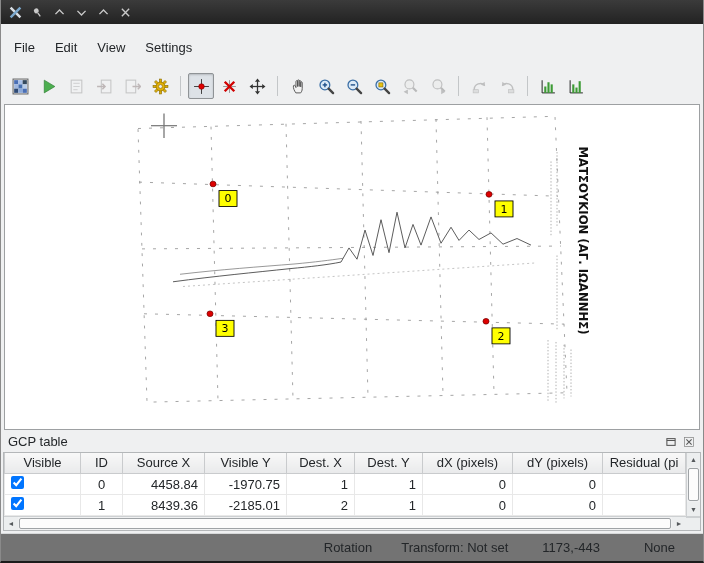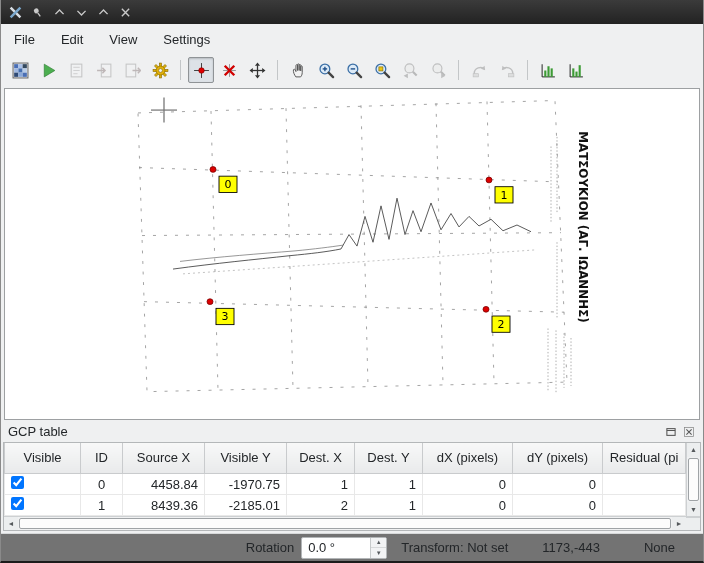--- a/index.html
+++ b/index.html
@@ -16,21 +16,21 @@
   
   .titlebar {
     flex:0 0 24px; display:flex; align-items:center; gap:6px;
     background:linear-gradient(#3b3b3b,#222222);
     color:#d8d8d8; padding:0 6px; font-size:13px;
   }
   .titlebar .tb-icon { width:16px; height:16px; display:flex; align-items:center; justify-content:center; }
   .titlebar .title-text { flex:1; text-align:center; overflow:hidden; white-space:nowrap; text-overflow:ellipsis; }
 
   
-  .menubar { flex:0 0 28px; display:flex; align-items:center; padding:4px 4px; gap:8px; background:#eff0f1; }
+  .menubar { flex:0 0 28px; display:flex; align-items:center; padding:12px 4px; gap:2px; background:#eff0f1; }
   .menu-item { padding:4px 9px; border-radius:2px; cursor:default; }
 
   
   .toolbar { flex:0 0 30px; display:flex; align-items:center; padding:0 6px; gap:2px; background:#eff0f1; }
   .tbtn { width:26px; height:26px; display:flex; align-items:center; justify-content:center;
           border:1px solid transparent; border-radius:2px; }
   .tbtn.disabled { opacity:.35; filter:grayscale(85%); }
   .tbtn.checked  { background:#dde2e7; border-color:#8f9396; box-shadow:inset 0 1px 2px rgba(0,0,0,.18); }
   .tsep { width:1px; height:20px; background:#c3c6c8; margin:0 5px; }
 
@@ -44,21 +44,21 @@
   
   .gcp-panel { flex:0 0 101px; display:flex; flex-direction:column; background:#eff0f1; padding:0 2px 2px 2px; }
   .panel-header { flex:0 0 20px; display:flex; align-items:center; padding:0 5px; }
   .panel-header .ph-title { flex:1; }
   .ph-btn { width:15px; height:15px; display:flex; align-items:center; justify-content:center; margin-left:3px; }
 
   .table-frame { flex:1 1 auto; display:flex; flex-direction:column; border:1px solid #b4b7b9; background:#ffffff; min-height:0; }
   .table-body { flex:1 1 auto; display:flex; min-height:0; overflow:hidden; }
   table.gcp { flex:1 1 auto; border-collapse:collapse; table-layout:fixed; width:100%; background:#ffffff; font-size:13px; align-self:flex-start; }
   table.gcp th {
-    height:31px; font-weight:normal; background:linear-gradient(#f8f8f8,#e9eaeb);
+    height:21px; font-weight:normal; background:linear-gradient(#f8f8f8,#e9eaeb);
     border:1px solid #c9cbcd; border-top:none; overflow:hidden; white-space:nowrap; padding:0 4px;
   }
   table.gcp td { height:21px; border:1px solid #e8e8e8; overflow:hidden; white-space:nowrap; padding:0 6px; }
   td.cb { padding-left:12px; }
   .num { text-align:right; }
   .center { text-align:center; }
 
   .vscroll { flex:0 0 14px; display:flex; flex-direction:column; background:#f0f1f2; border-left:1px solid #cdd0d2; }
   .hscroll-row { flex:0 0 14px; display:flex; border-top:1px solid #cdd0d2; background:#f0f1f2; }
   .hscroll { flex:1 1 auto; display:flex; }
@@ -69,21 +69,21 @@
   
   .statusbar { flex:0 0 28px; display:flex; align-items:center; justify-content:flex-end;
                padding:0 28px 0 10px; background:#737373; border-top:1px solid #d7d9da; }
   .rot-label { margin-right:7px; }
   .spinbox { display:flex; width:86px; height:22px; border:1px solid #b2b5b7; background:#ffffff; border-radius:2px; overflow:hidden; }
   .spinbox input { flex:1 1 auto; min-width:0; border:none; outline:none; padding:0 6px;
                    font-family:"Liberation Sans",sans-serif; font-size:13px; color:#232629; background:transparent; }
   .spin-arrows { flex:0 0 16px; display:flex; flex-direction:column; border-left:1px solid #c7cacb; }
   .spin-arrows .sa { flex:1; display:flex; align-items:center; justify-content:center; font-size:6px; color:#55595c; background:#f2f3f4; }
   .sa + .sa { border-top:1px solid #d7d9da; }
-  .st-transform { margin-left:14px; }
+  .st-transform { margin-left:22px; }
   .st-coords { margin-left:34px; }
   .st-crs { margin-left:44px; }
 </style>
 </head>
 <body>
 
 <div class="window">
 
   <div class="titlebar">
     <span class="tb-icon">
@@ -433,25 +433,18 @@
           <span class="sb-thumb"></span>
           <span class="sb-arrow">►</span>
         </div>
         <div class="sb-corner"></div>
       </div>
     </div>
   </div>
 
   <div class="statusbar">
     <span class="rot-label">Rotation</span>
-    <span class="spinbox">
-      <input readonly="" value="0.0 °" style="">
-      <span class="spin-arrows">
-        <span class="sa">▲</span>
-        <span class="sa">▼</span>
-      </span>
-    </span>
     <span class="st-transform">Transform: Not set</span>
     <span class="st-coords">1173,-443</span>
     <span class="st-crs">None</span>
   </div>
 
 </div>
 
 </body></html>

